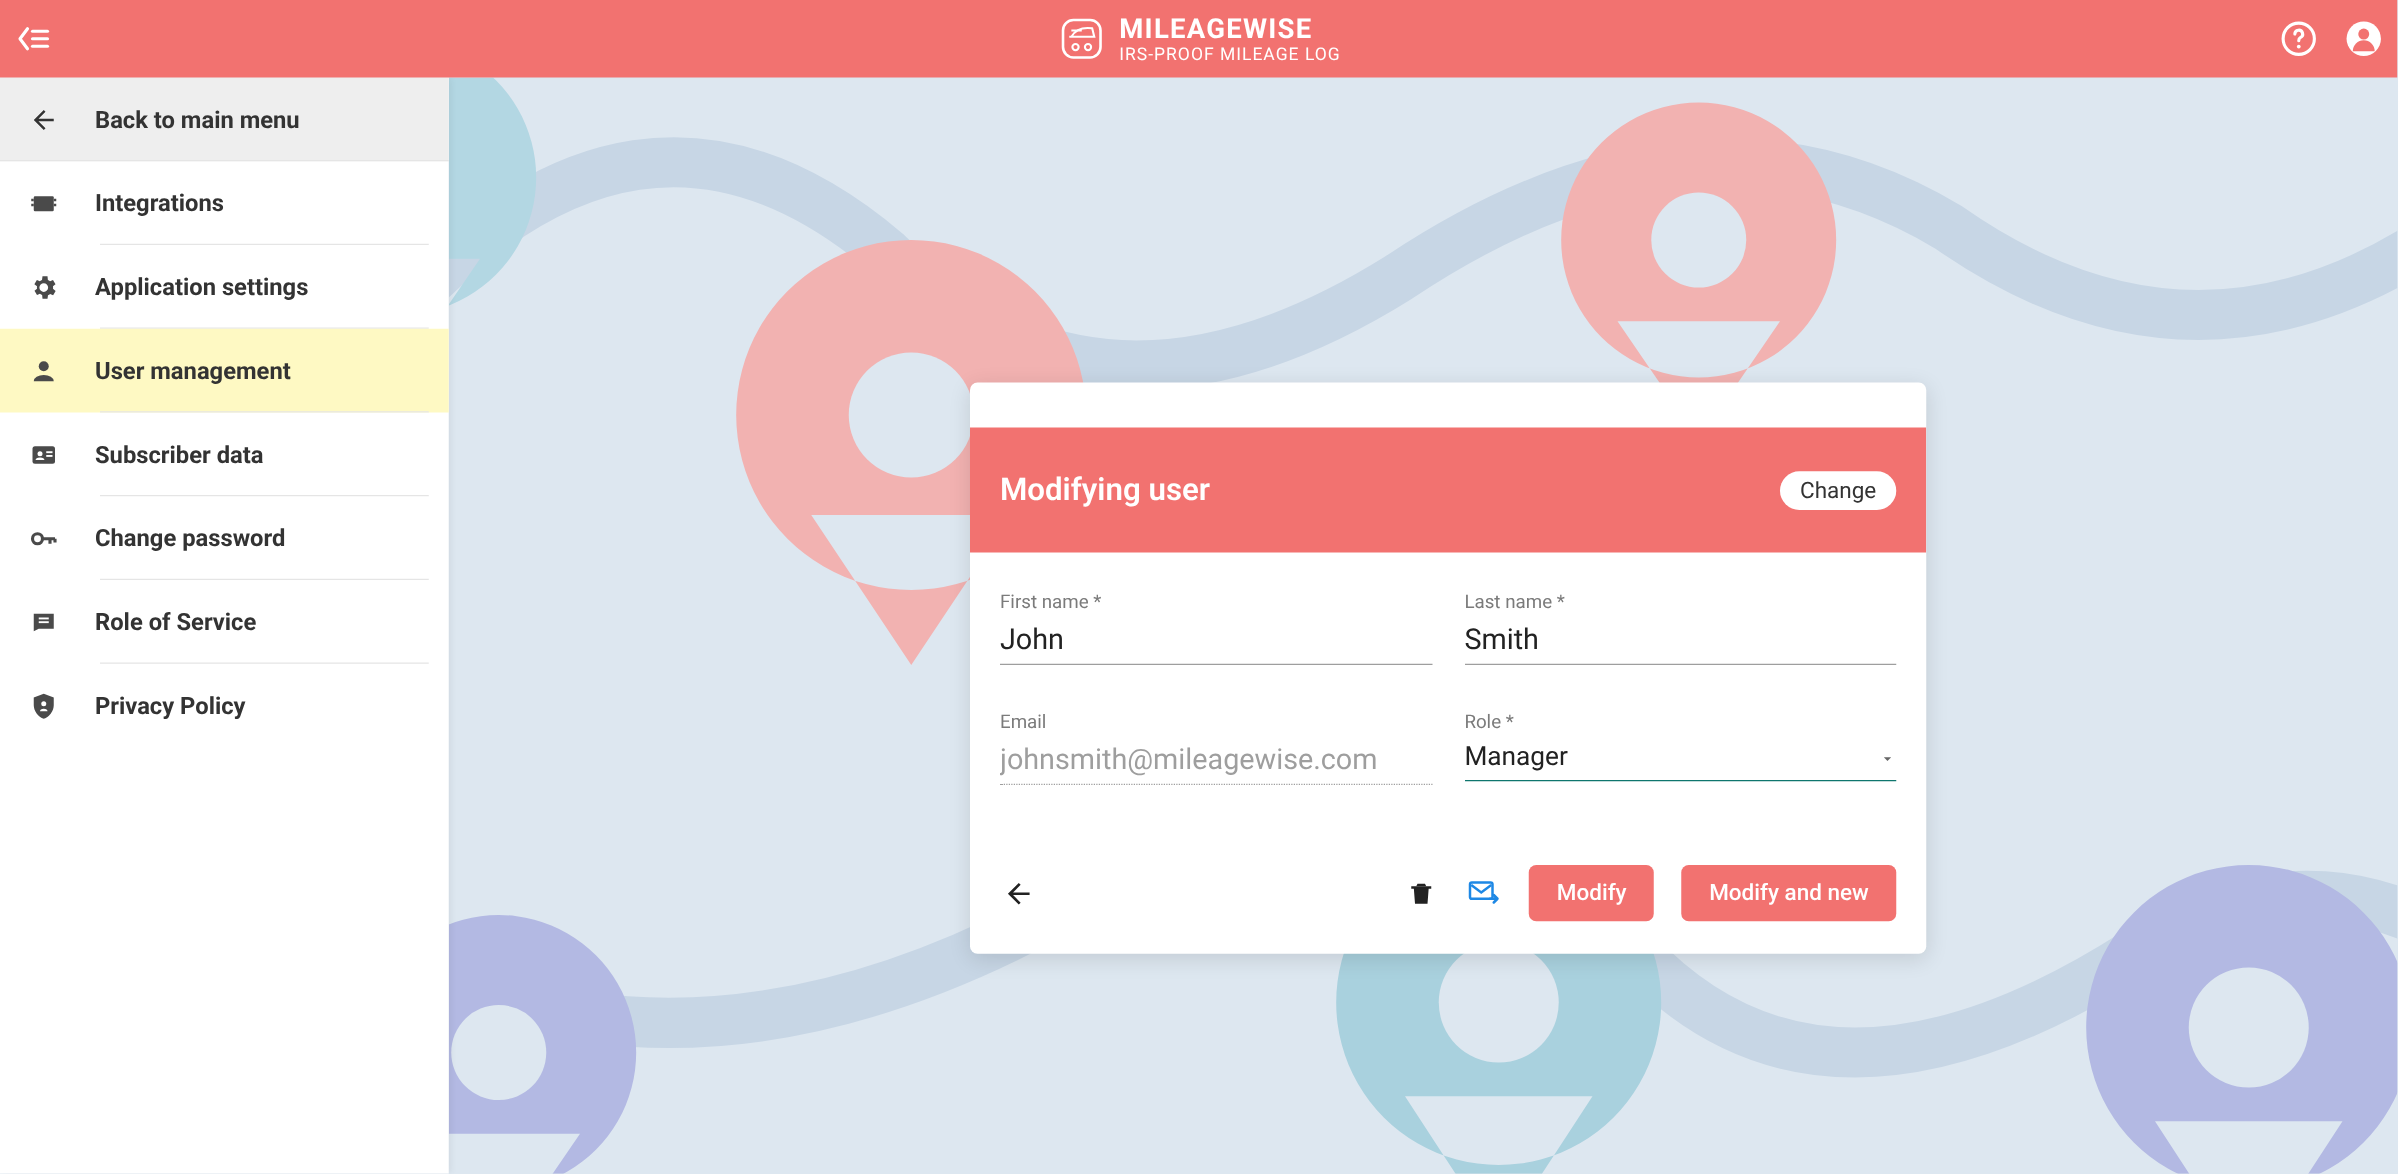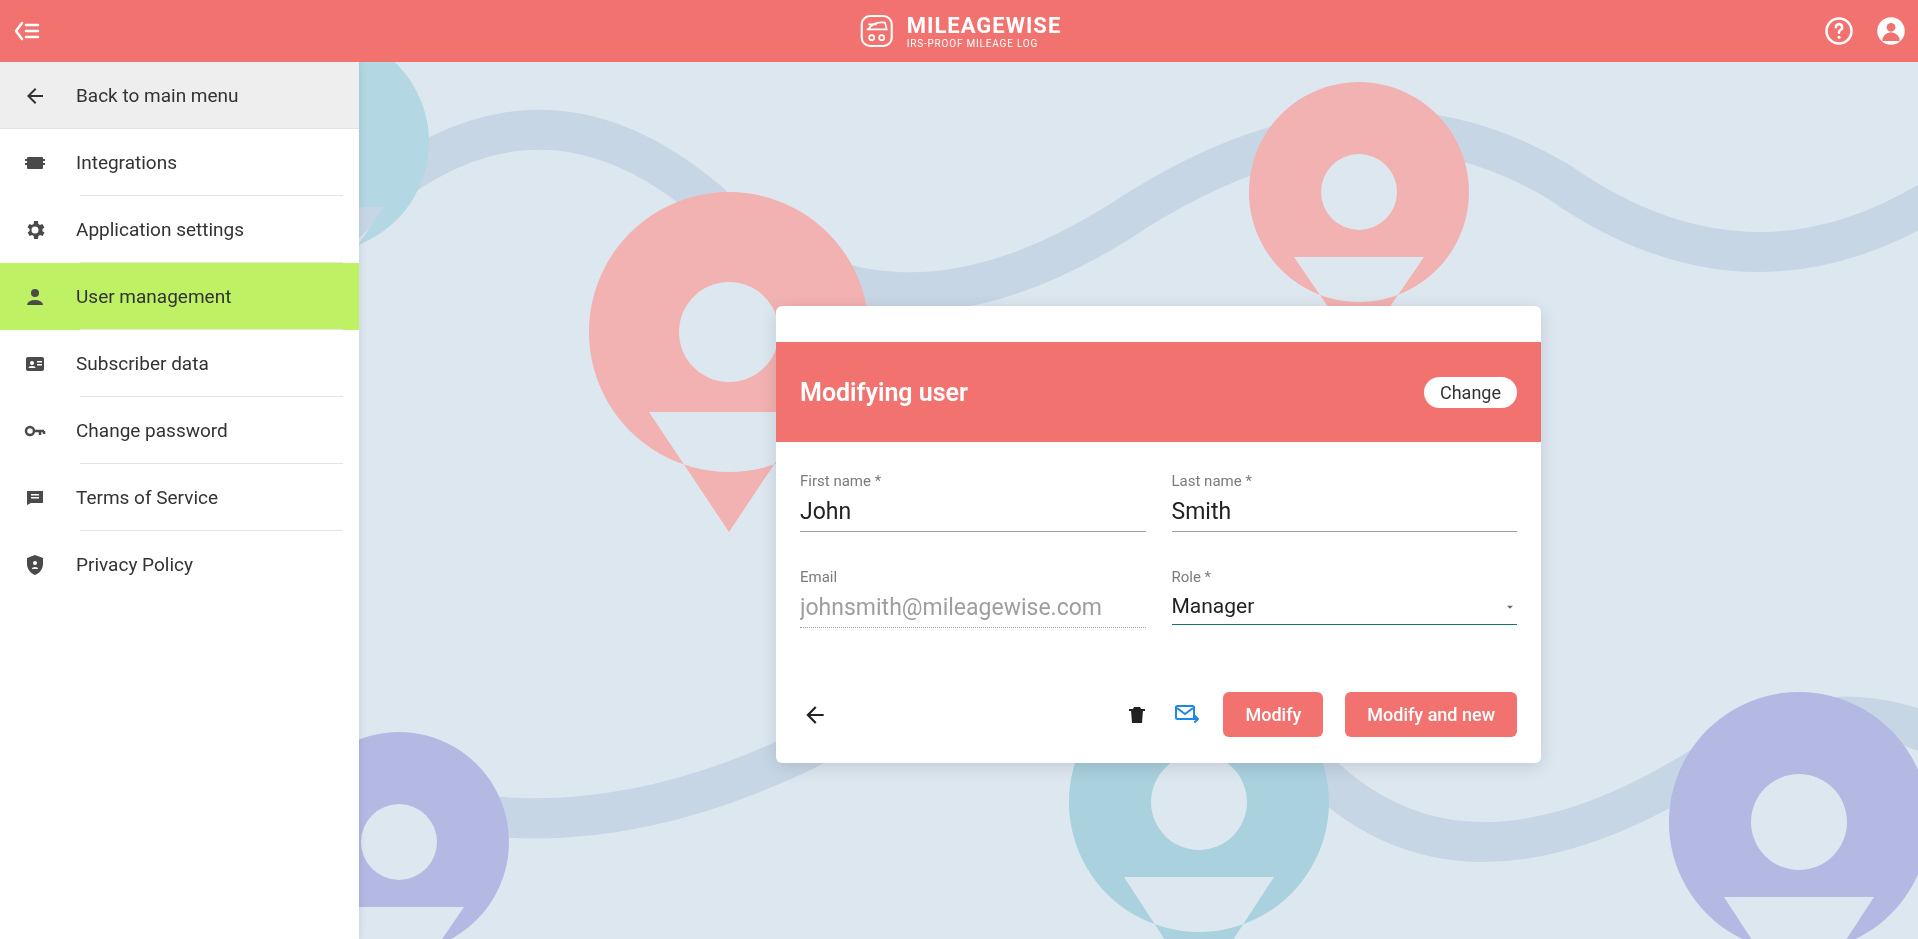--- a/index.html
+++ b/index.html
@@ -54,21 +54,21 @@
     display: flex;
     flex-direction: column;
     color: #fff;
   }
   .brand-name {
     font-size: 22px;
     font-weight: 700;
     letter-spacing: 1px;
   }
   .brand-tag {
-    font-size: 10px;
+    font-size: 14px;
     letter-spacing: 0.8px;
   }
   .header-right {
     display: flex;
     align-items: center;
     gap: 22px;
   }
   .header-icon {
     color: #fff;
     cursor: pointer;
@@ -107,32 +107,33 @@
     display: flex;
     align-items: center;
     gap: 28px;
     height: 67px;
     padding-left: 22px;
     padding-right: 32px;
     font-size: 19px;
     color: #333;
     cursor: pointer;
     position: relative;
+    font-weight: bold;
   }
   .sidebar-item:not(:last-child)::after {
     content: "";
     position: absolute;
     left: 80px;
     right: 16px;
     bottom: 0;
     height: 1px;
     background: #e5e5e5;
   }
   .sidebar-item.highlight {
-    background: #bef264;
+    background: #fef9c3;
   }
   .sidebar-item .item-icon {
     width: 26px;
     height: 26px;
     display: flex;
     align-items: center;
     justify-content: center;
     fill: #4a4a4a;
     color: #4a4a4a;
   }
@@ -387,21 +388,21 @@
   </div>
 
   <div class="sidebar-item">
     <span class="item-icon">
       <svg width="24" height="24" viewBox="0 0 24 24" fill="#4a4a4a">
           <path d="M4 5v14l4-2h12V5z"></path>
           <rect x="8" y="8" width="8" height="1.5" fill="#fff"></rect>
           <rect x="8" y="11" width="8" height="1.5" fill="#fff"></rect>
         </svg>
     </span>
-    <span>Terms of Service</span>
+    <span>Role of Service</span>
   </div>
 
   <div class="sidebar-item">
     <span class="item-icon">
       <svg width="24" height="24" viewBox="0 0 24 24" fill="#4a4a4a">
           <path d="M12 2l8 3v6c0 5-3.5 9.5-8 11-4.5-1.5-8-6-8-11V5z"></path>
           <circle cx="12" cy="10" r="2" fill="#fff"></circle>
           <path d="M9 16a3 2 0 016 0z" fill="#fff"></path>
         </svg>
     </span>

